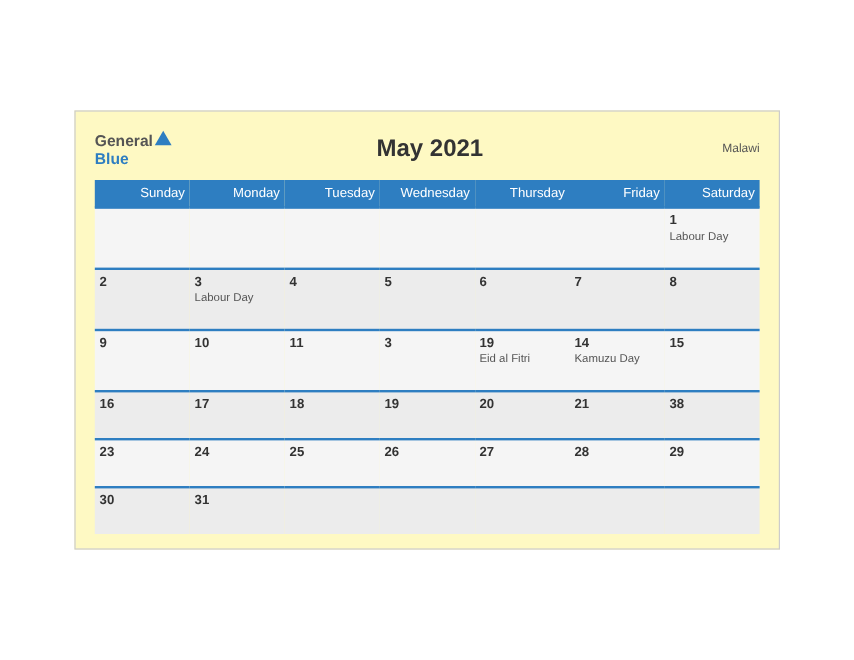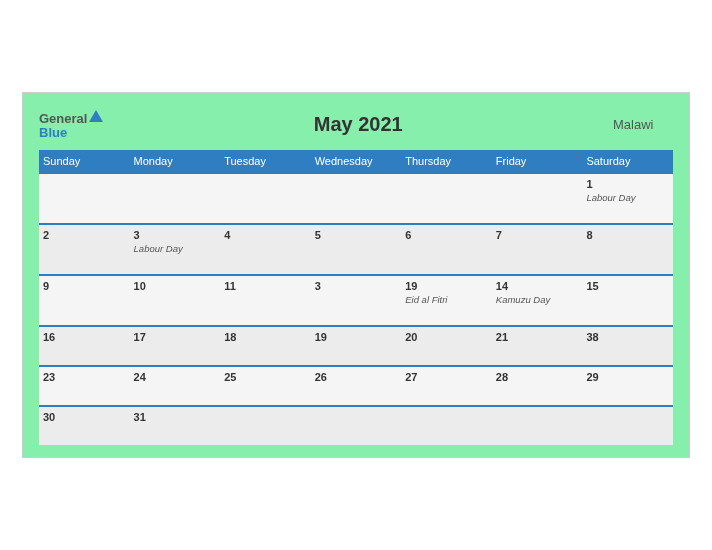--- a/index.html
+++ b/index.html
@@ -6,22 +6,22 @@
     body {
       background: #fff;
       font-family: Arial, sans-serif;
       width: 712px;
       height: 550px;
       display: flex;
       align-items: center;
       justify-content: center;
     }
     .calendar-container {
-      width: 668px;
-      background: #86efac;
+      width: 588px;
+      background: #fef9c3;
       border: 1px solid #ccc;
       padding: 16px 16px 12px 16px;
     }
     .header-row {
       display: flex;
       align-items: center;
       justify-content: space-between;
       margin-bottom: 10px;
     }
     .logo {
@@ -52,38 +52,38 @@
       top: -2px;
     }
     .calendar-title {
       font-size: 20px;
       font-weight: 700;
       color: #333;
       text-align: center;
       flex: 1;
     }
     .country {
-      font-size: 13px;
+      font-size: 10px;
       color: #555;
-      text-align: left;
+      text-align: right;
       min-width: 60px;
     }
     .calendar-table {
       width: 100%;
       border-collapse: collapse;
     }
     .calendar-table thead tr {
       background: #2e7ec1;
     }
     .calendar-table thead th {
       color: #fff;
       font-size: 11px;
       font-weight: normal;
       padding: 5px 4px;
-      text-align: left;
+      text-align: right;
       border: none;
     }
     .calendar-table tbody tr {
       border-top: 2px solid #2e7ec1;
     }
     .calendar-table tbody td {
       vertical-align: top;
       padding: 4px 4px 20px 4px;
       font-size: 11px;
       color: #333;
@@ -99,21 +99,20 @@
     .day-num {
       font-size: 11px;
       font-weight: bold;
       display: block;
       margin-bottom: 2px;
     }
     .holiday {
       font-size: 9.5px;
       color: #555;
       display: block;
-      font-style: italic;
     }
     .empty-cell {
       background: #f5f5f5;
     }
   </style>
 </head>
 <body>
 
 <div class="calendar-container">
   <div class="header-row">

